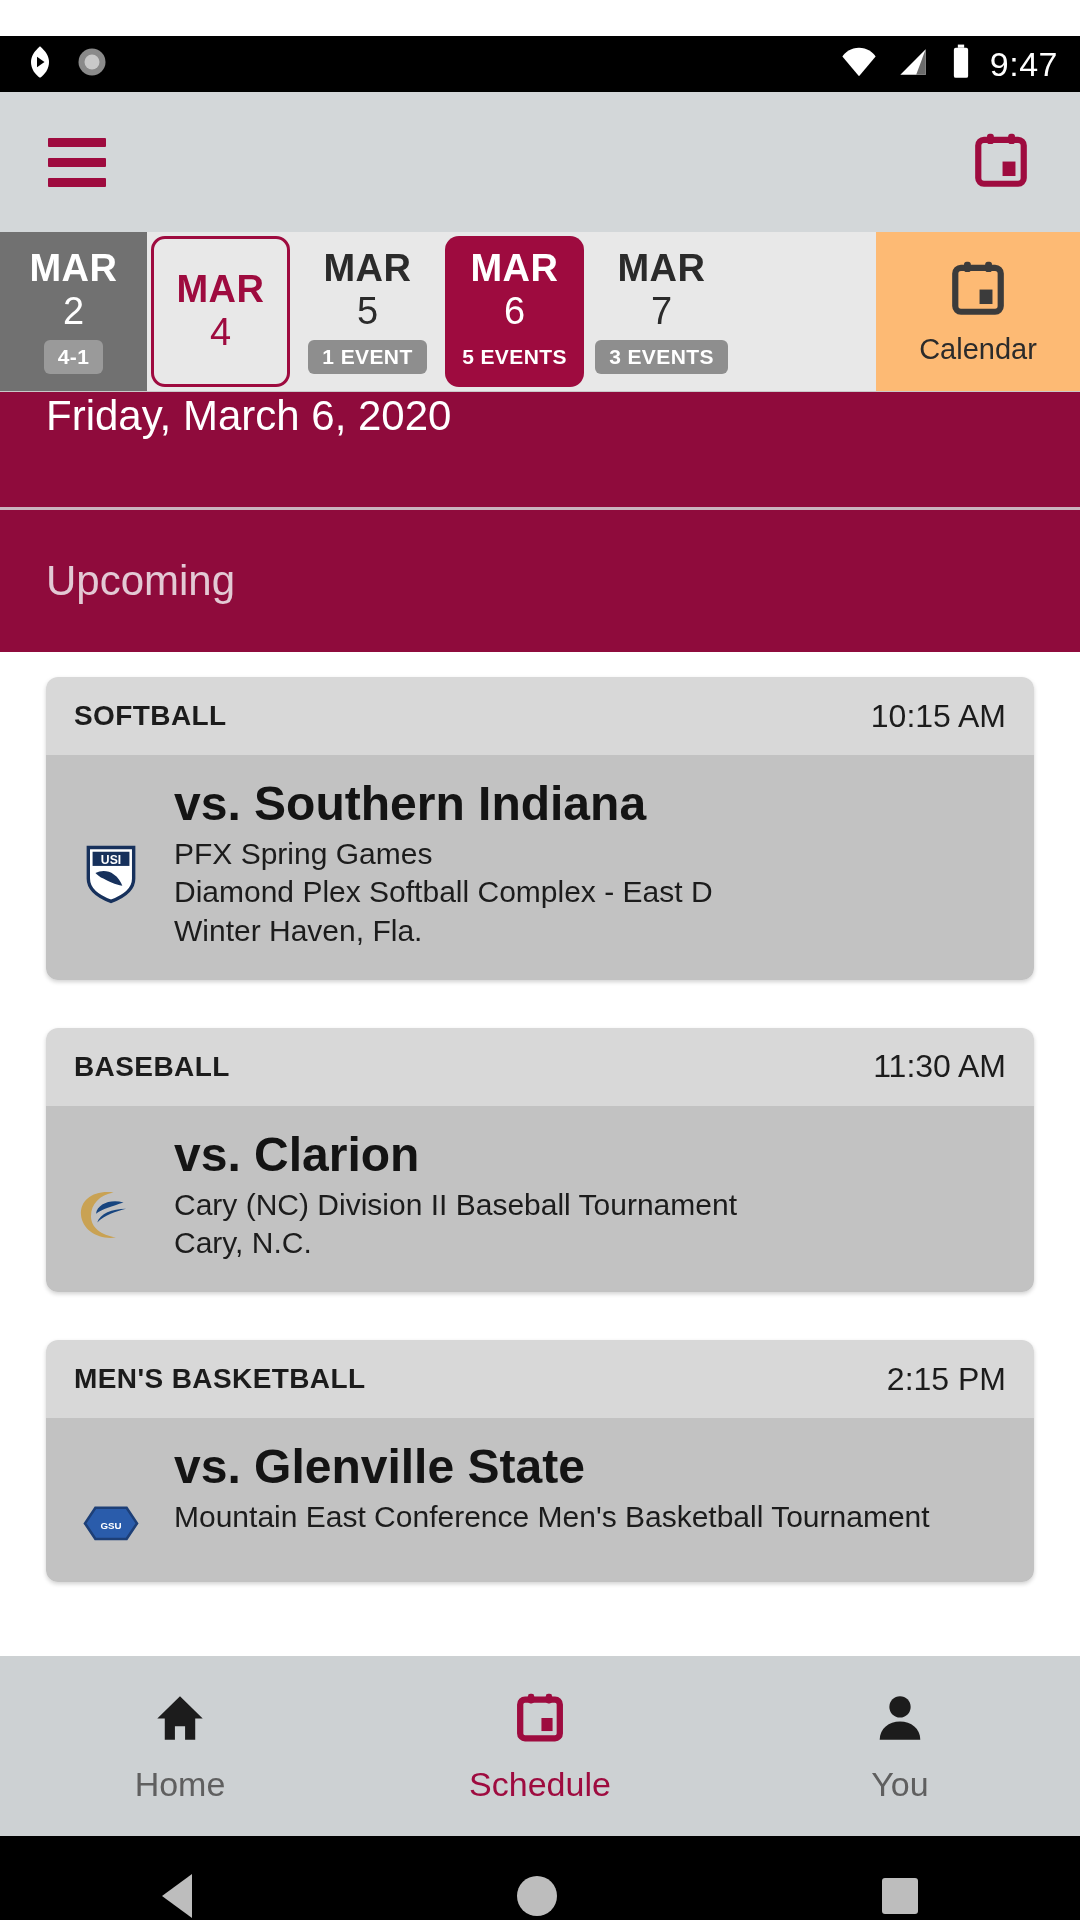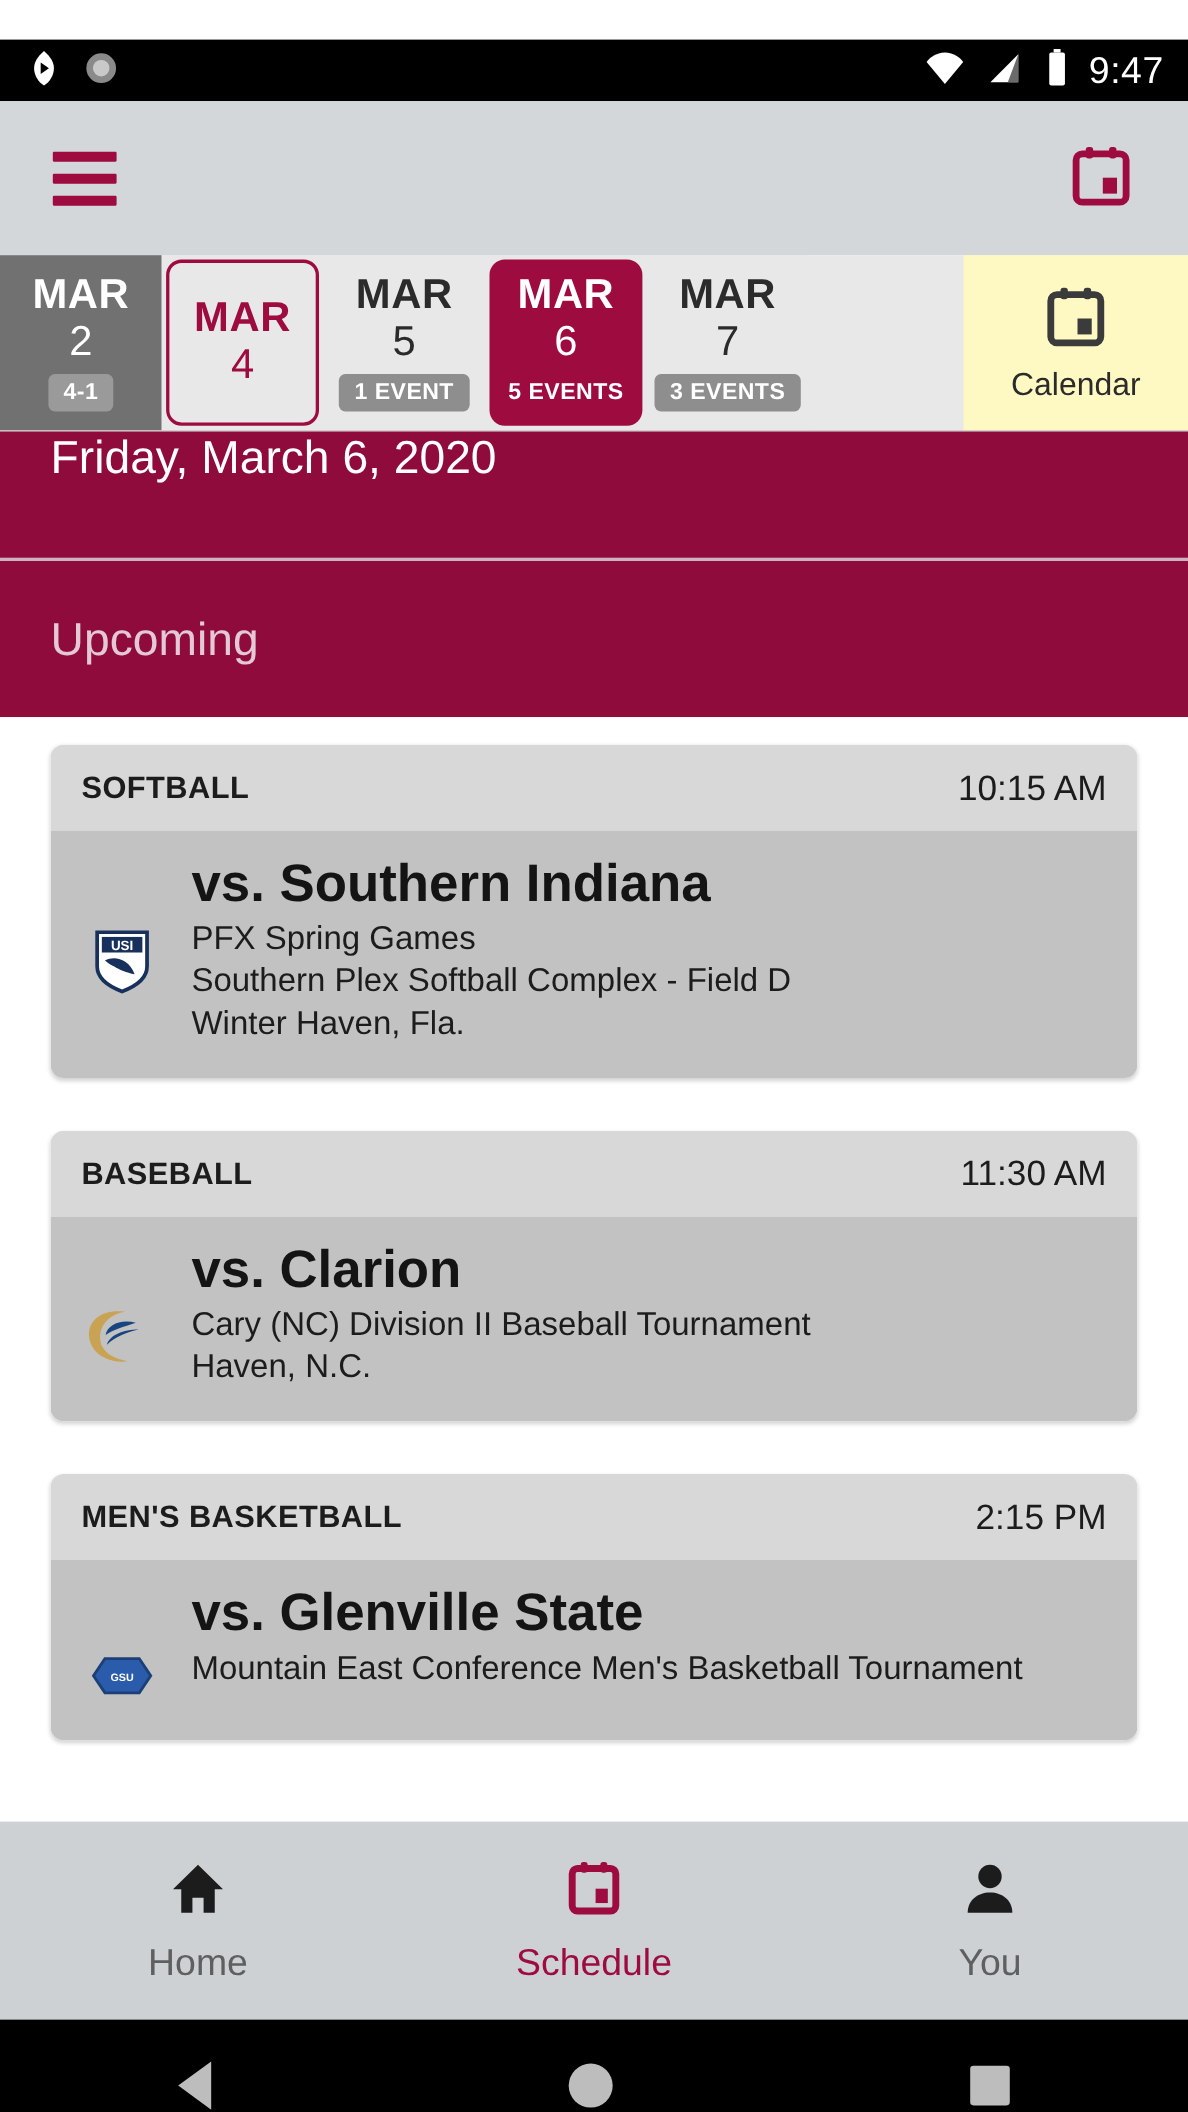--- a/index.html
+++ b/index.html
@@ -62,21 +62,21 @@
   .date-cell.selected{ padding:4px; }
   .date-cell.selected .inner{
     background:#9e0b3f; border-radius:14px;
     width:100%; height:100%;
     display:flex; flex-direction:column; align-items:center; justify-content:center; gap:5px;
   }
   .date-cell.selected .mon,.date-cell.selected .day{ color:#ffffff; }
   .date-cell.selected .badge{ background:transparent; color:#ffffff; padding:5px 8px; }
 
   .cal-cell{
-    margin-left:auto; width:204px; background:#fef9c3;
+    margin-left:auto; width:204px; background:#fdba74;
     display:flex; flex-direction:column; align-items:center; justify-content:center;
     gap:10px; cursor:pointer;
   }
   .cal-cell .lbl{ font-size:29px; color:#2b2b2b; }
 
   
   .date-header{
     height:118px; background:#8f0b3c; display:flex; align-items:flex-start;
     padding:0 46px; border-bottom:3px solid #cbb4be;
   }
@@ -261,21 +261,21 @@
           <svg width="68" height="68" viewBox="0 0 48 48">
             <path d="M8 6h32v22c0 8-8 13-16 16C16 41 8 36 8 28z" fill="#ffffff" stroke="#17315c" stroke-width="2.4"></path>
             <rect x="11" y="9" width="26" height="10" fill="#17315c"></rect>
             <text x="24" y="17.6" font-size="8.6" font-family="Liberation Sans, sans-serif" font-weight="700" fill="#ffffff" text-anchor="middle">USI</text>
             <path d="M13 24c4-2 9-2 13 1 3 2 5 5 6 8-5-1-10-3-13-5-3-1-5-3-6-4z" fill="#17315c"></path>
           </svg>
         </div>
         <div class="details">
           <div class="opponent">vs. Southern Indiana</div>
           <div class="meta">PFX Spring Games</div>
-          <div class="meta">Southern Plex Softball Complex - Field D</div>
+          <div class="meta">Diamond Plex Softball Complex - East D</div>
           <div class="meta">Winter Haven, Fla.</div>
         </div>
       </div>
     </div>
 
     <div class="card">
       <div class="card-head">
         <span class="sport">BASEBALL</span>
         <span class="time">11:30 AM</span>
       </div>
@@ -283,21 +283,21 @@
         <div class="logo" style="padding-top:58px;">
           <svg width="70" height="58" viewBox="0 0 56 44">
             <path d="M30 4C14 2 3 10 4 22c1 12 14 20 28 18-12-2-20-8-20-17C12 13 19 6 30 4z" fill="#c9a253"></path>
             <path d="M38 12c-10-3-21 1-22 9 5-4 13-6 22-9z" fill="#17457f"></path>
             <path d="M40 17c-11 0-21 4-23 11 6-6 15-9 23-11z" fill="#17457f"></path>
           </svg>
         </div>
         <div class="details">
           <div class="opponent">vs. Clarion</div>
           <div class="meta">Cary (NC) Division II Baseball Tournament</div>
-          <div class="meta">Haven, N.C.</div>
+          <div class="meta">Cary, N.C.</div>
         </div>
       </div>
     </div>
 
     <div class="card">
       <div class="card-head">
         <span class="sport">MEN'S BASKETBALL</span>
         <span class="time">2:15 PM</span>
       </div>
       <div class="card-body">

